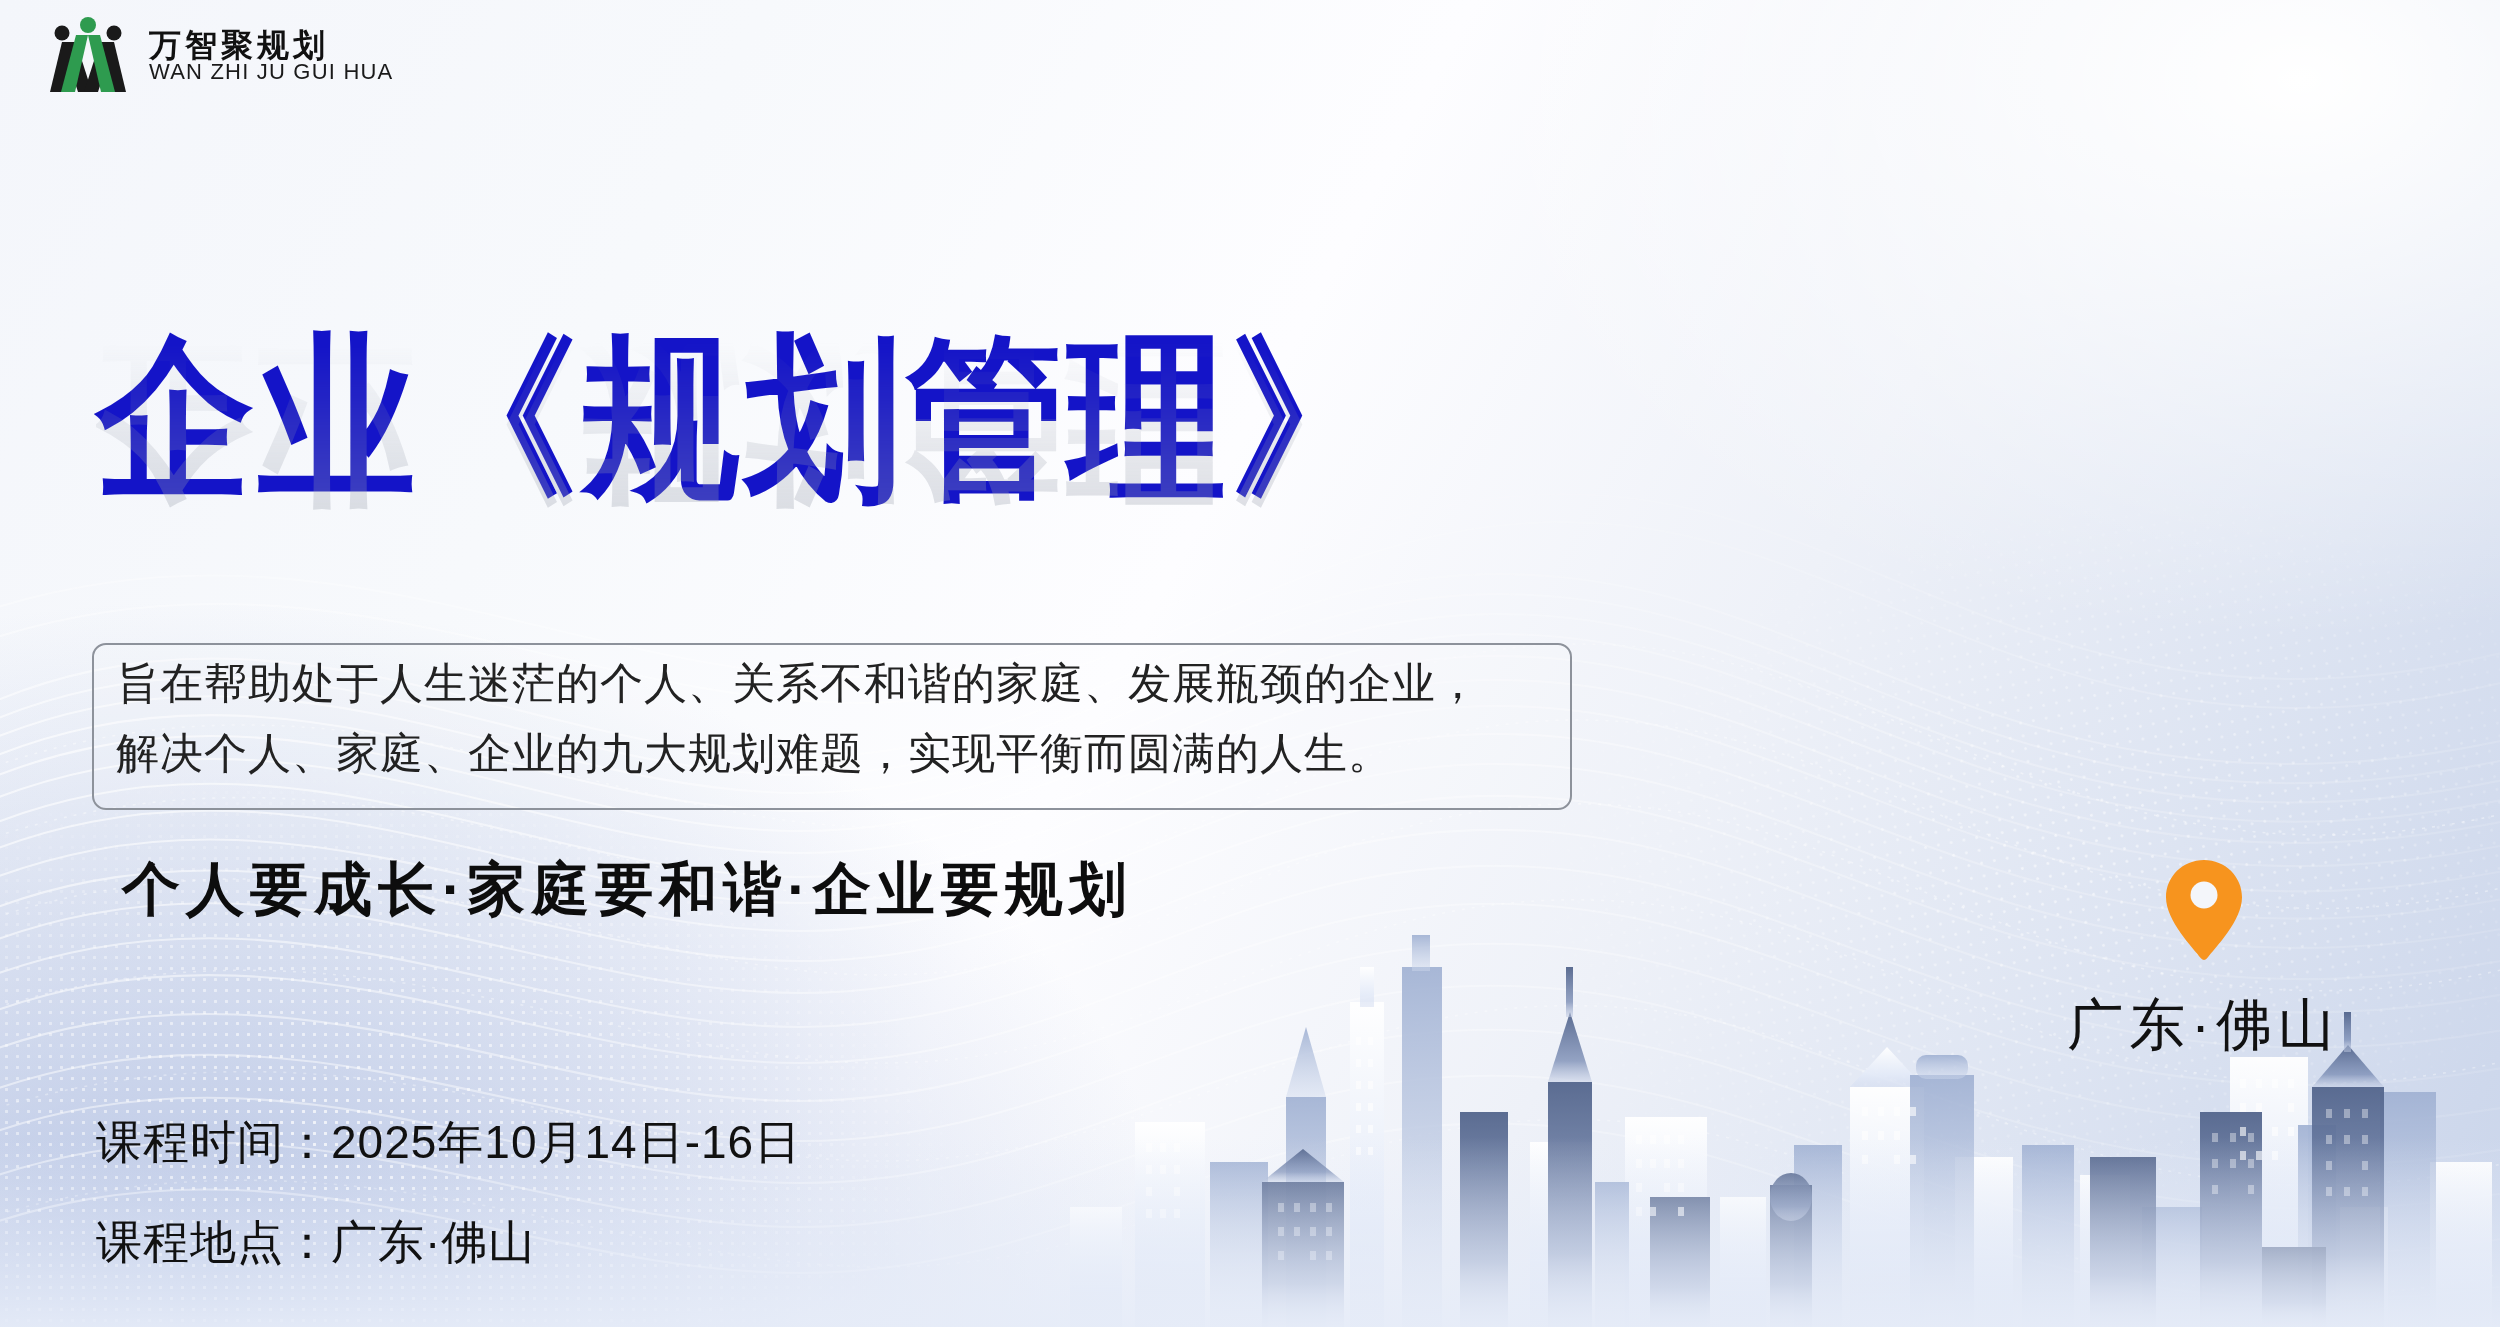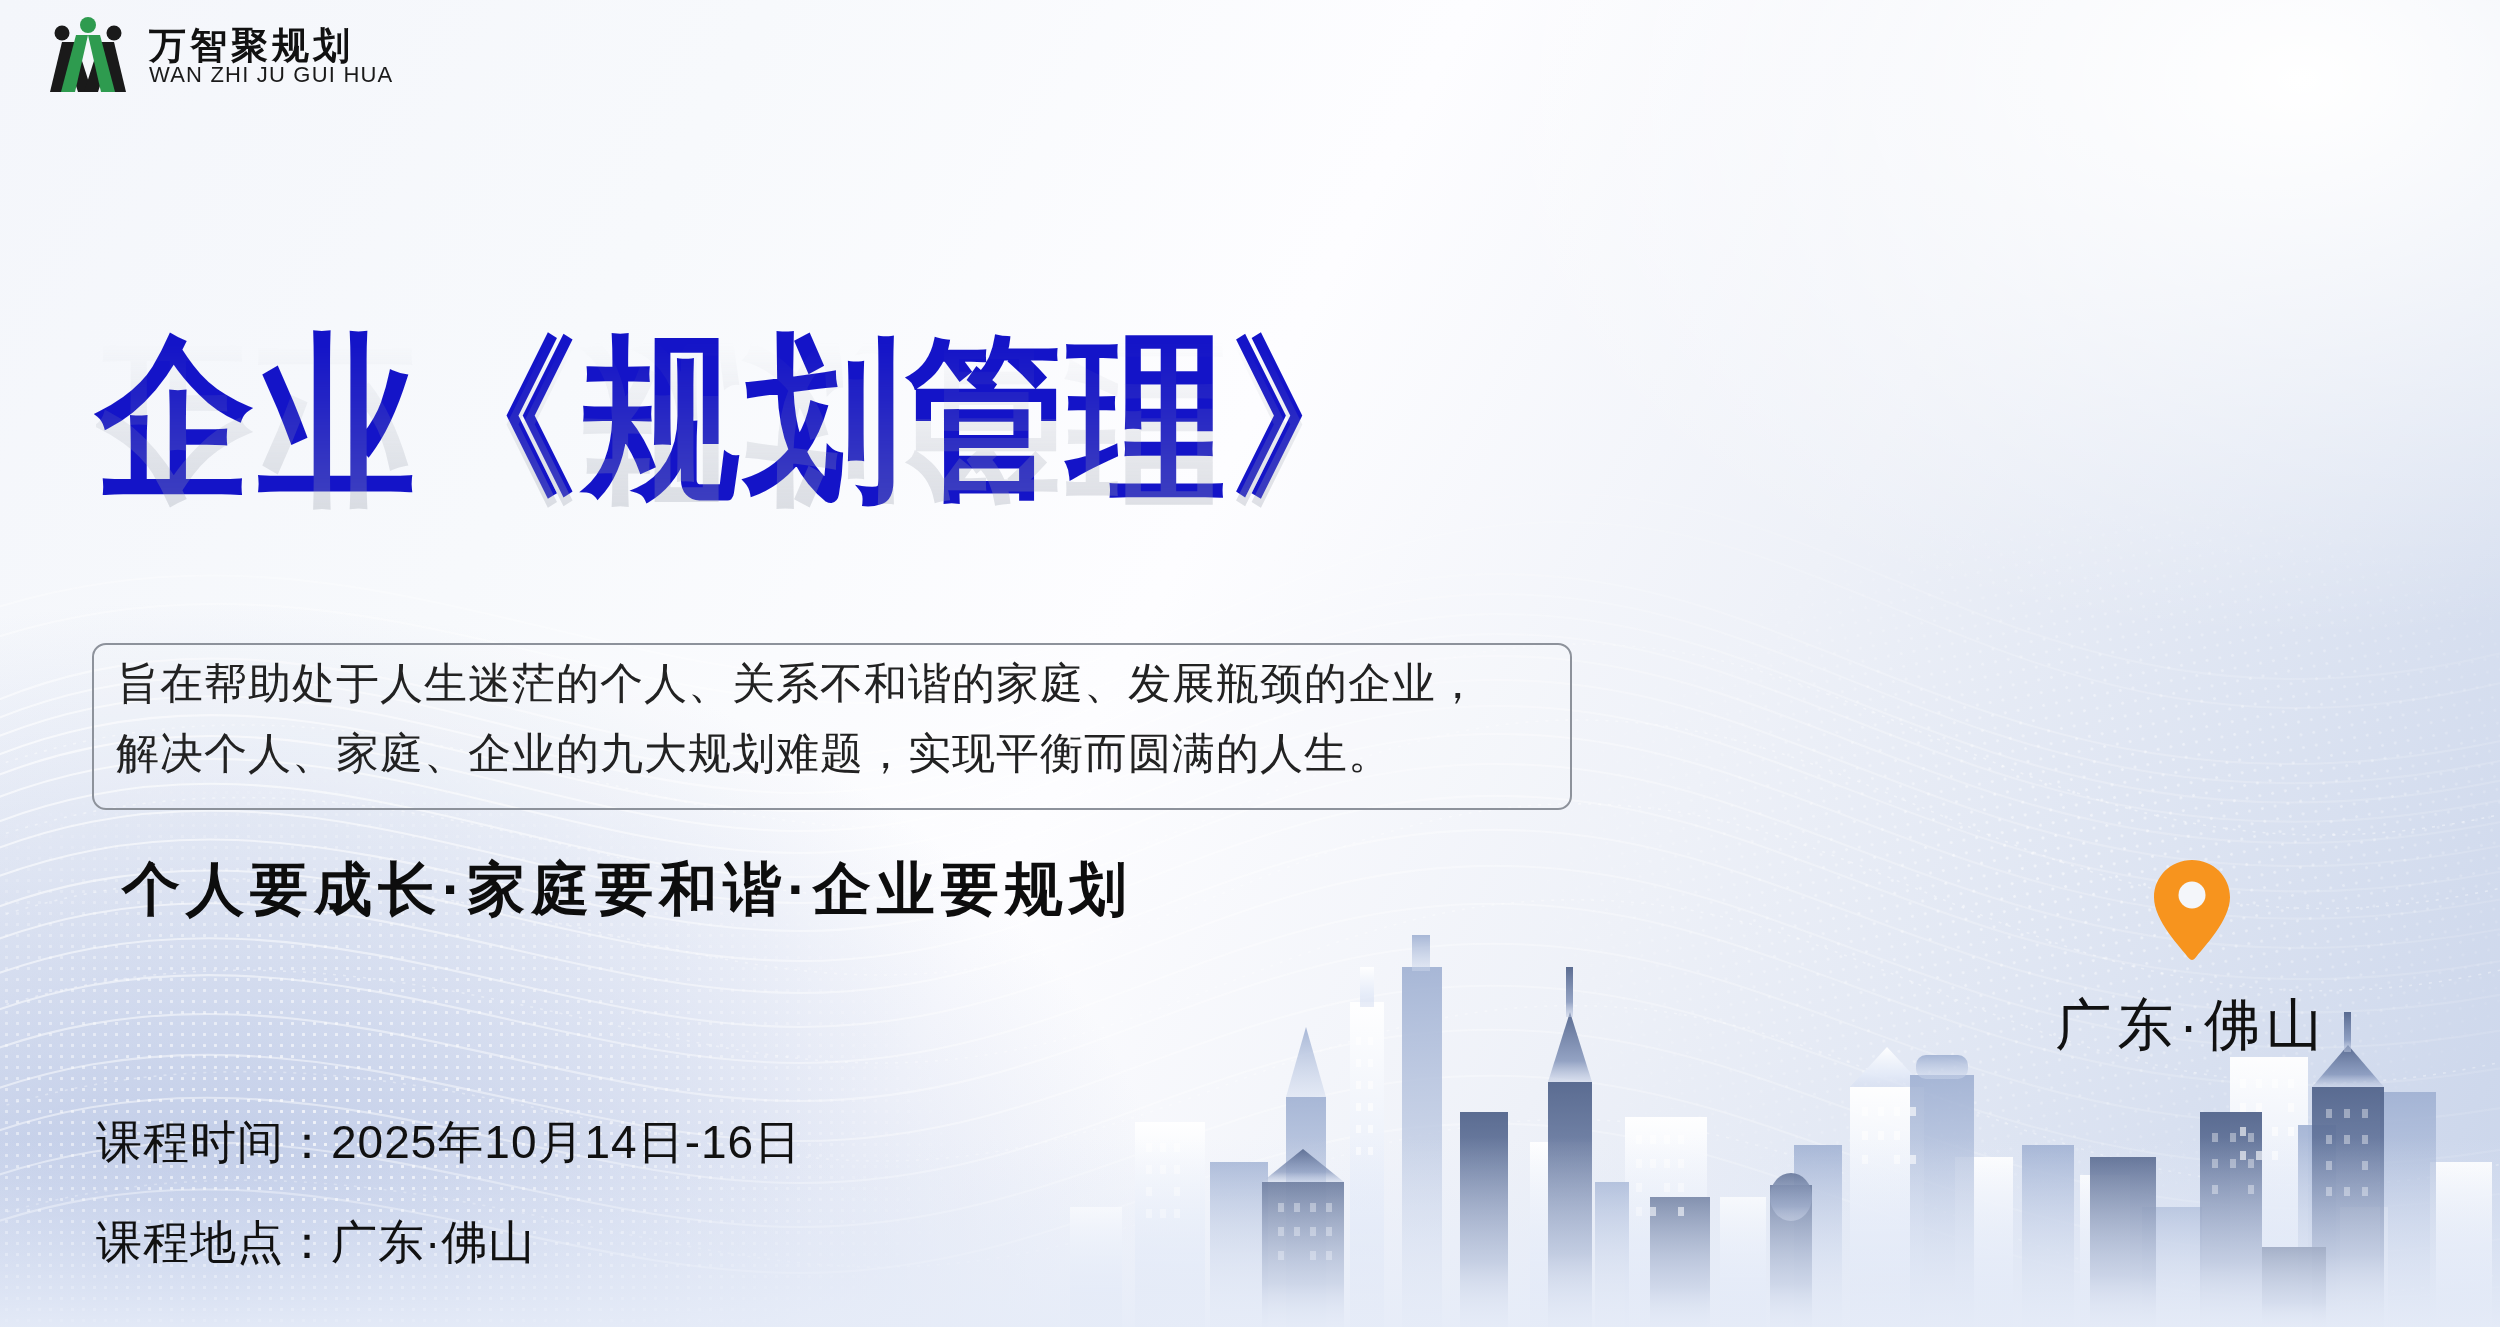--- a/index.html
+++ b/index.html
@@ -53,21 +53,21 @@
 
   
   .logo-block {
     position: absolute; left: 45px; top: 16px;
     display: flex; align-items: center; gap: 18px;
   }
   .logo-mark { width: 86px; height: 80px; flex: none; }
   .logo-words { display: flex; flex-direction: column; line-height: 1; }
   .logo-cn {
     font-family: "Liberation Serif", "DejaVu Serif", serif;
-    font-size: 37px; font-weight: 700; color: #111111;
+    font-size: 32px; font-weight: 700; color: #111111;
     letter-spacing: 4px;
   }
   .logo-en {
     font-size: 22px; font-weight: 400; color: #1a1a1a;
     letter-spacing: 1.2px; margin-top: 0; text-align: right;
   }
 
   
   .headline-wrap {
     position: absolute; left: 96px; top: 322px; width: 1520px; height: 300px;
@@ -136,21 +136,21 @@
     font-size: 46px;
     color: #111111;
     letter-spacing: 1px;
     margin-bottom: 38px;
     white-space: nowrap;
   }
   .info-line:last-child { margin-bottom: 12px; }
 
   
   .pin-block {
-    position: absolute; right: 172px; top: 858px;
+    position: absolute; right: 160px; top: 858px;
     display: flex; flex-direction: column; align-items: center;
   }
   .pin-icon { width: 80px; height: 104px; display: block; }
   .pin-label {
     margin-top: 26px;
     font-family: "Liberation Sans", "DejaVu Sans", sans-serif;
     font-size: 56px;
     color: #111111;
     letter-spacing: 6px;
     white-space: nowrap;

